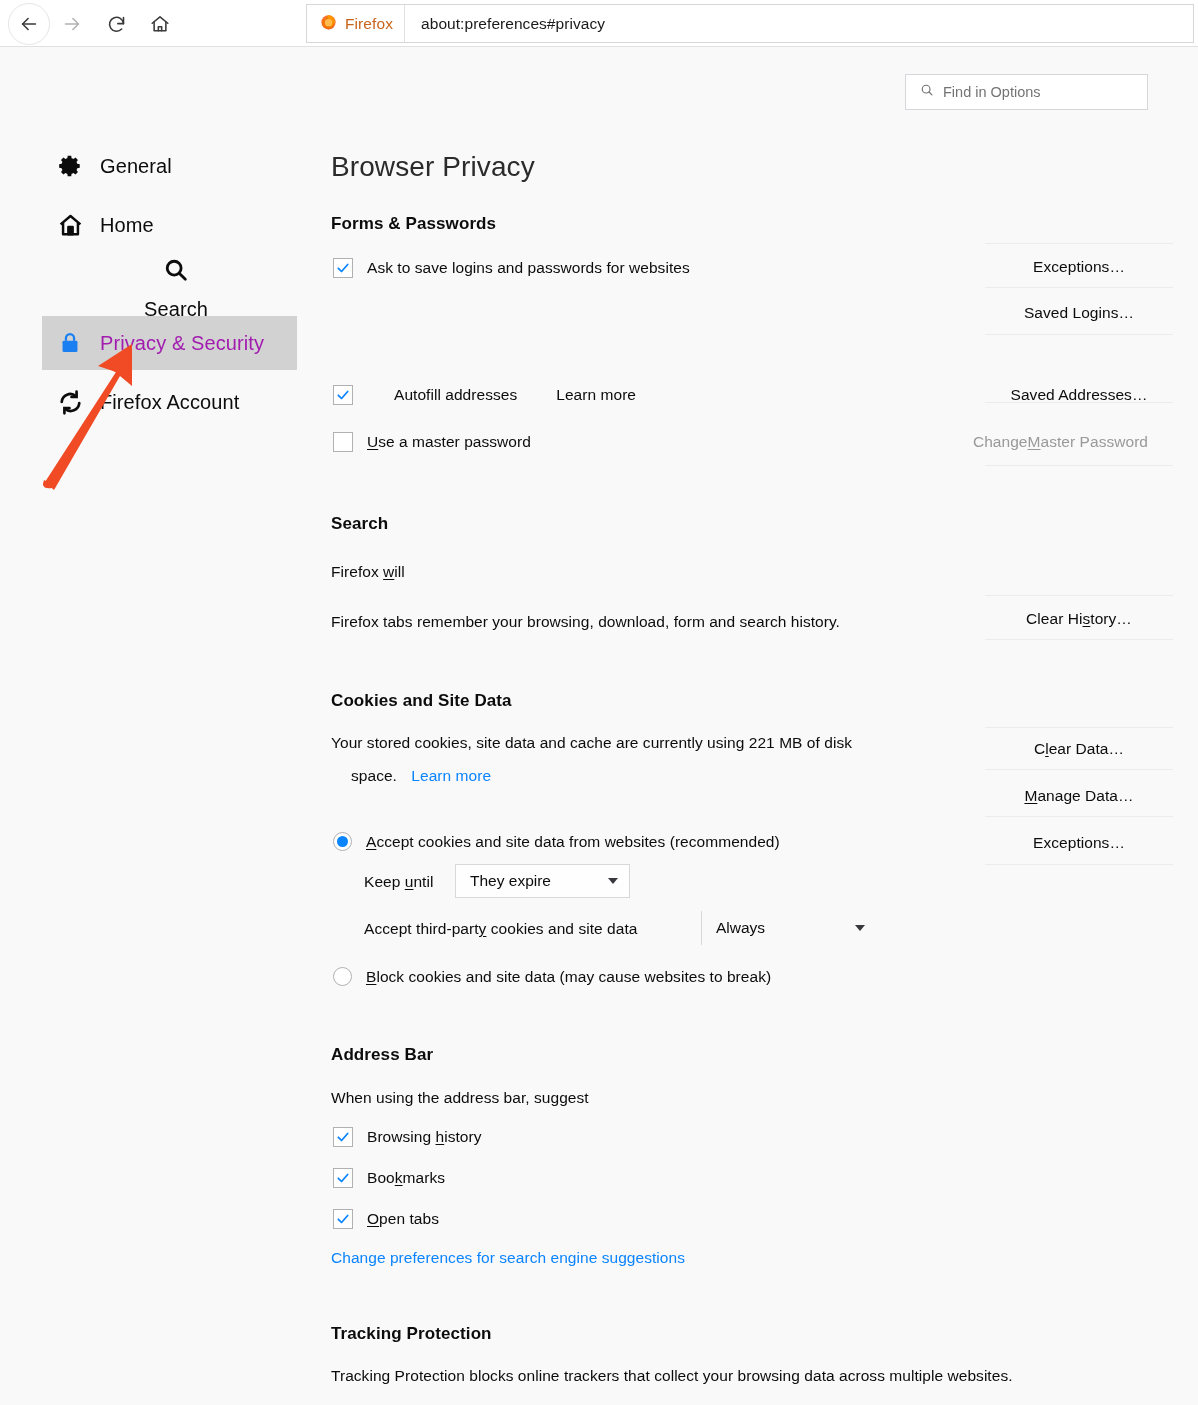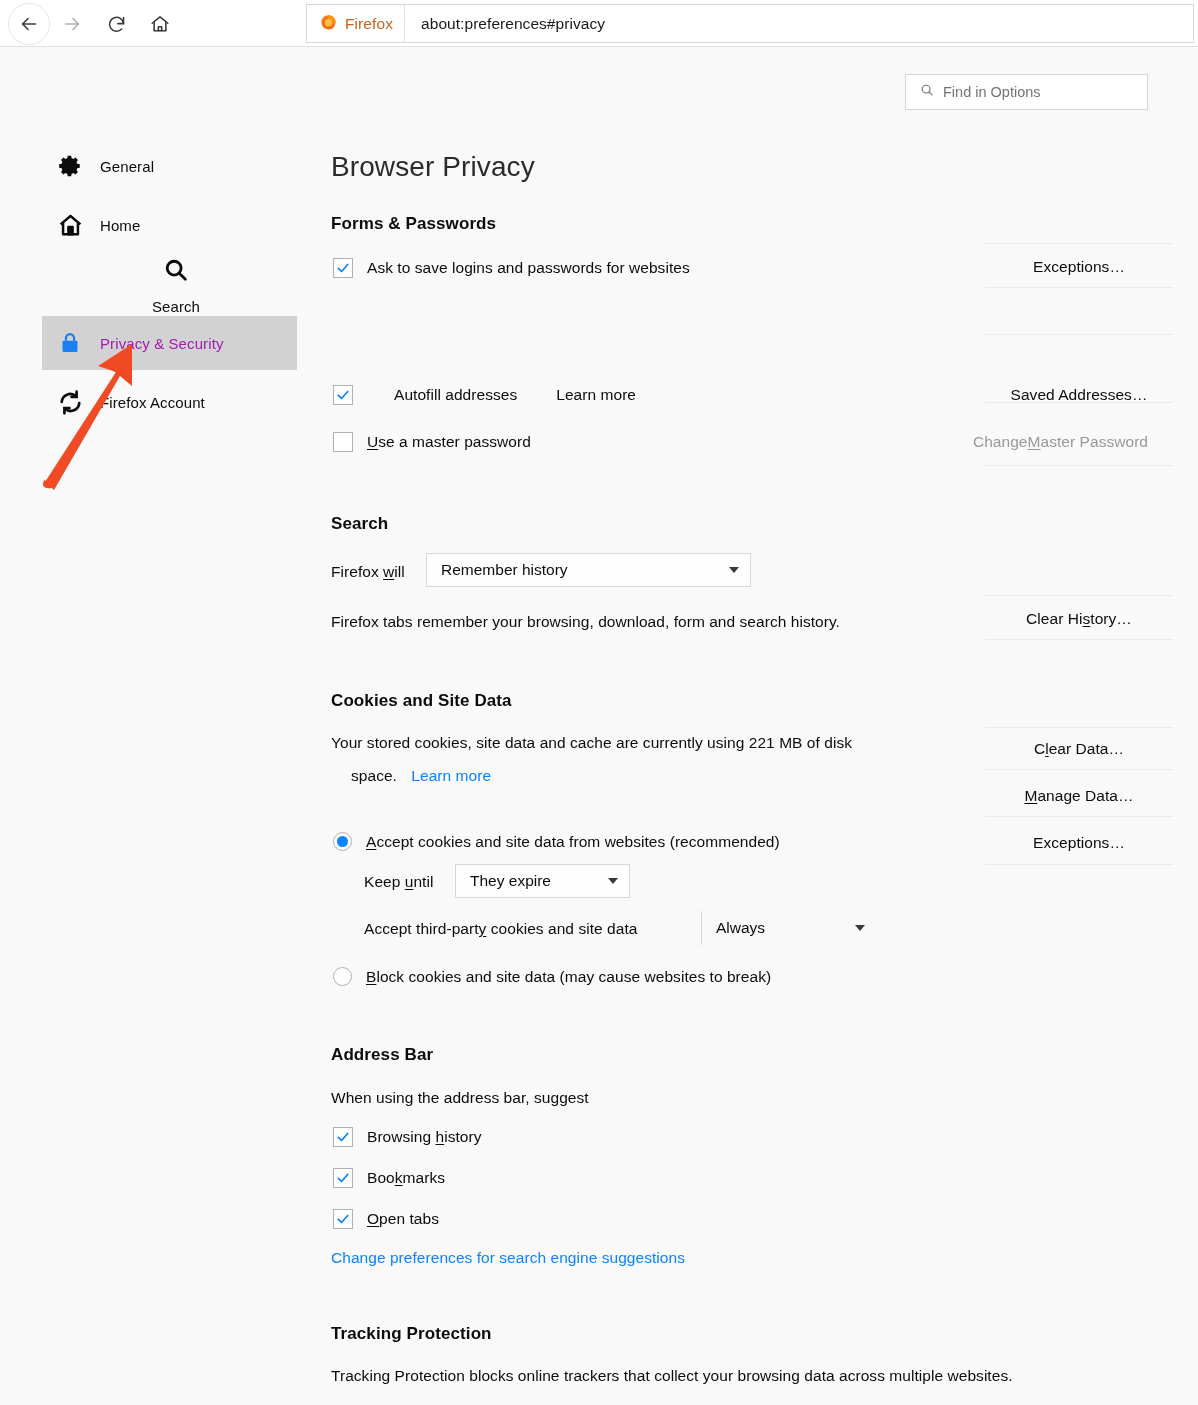--- a/index.html
+++ b/index.html
@@ -57,21 +57,21 @@
 
   
   #sidebar{
     position:absolute; left:0; top:47px; width:306px; height:1358px;
   }
   .side-item{
     position:absolute; left:42px; width:255px; height:54px;
     display:flex; align-items:center; gap:15px; padding-left:13px;
   }
   .side-item .ico{ width:30px; display:flex; justify-content:center; align-items:center; }
-  .side-item .lbl{ font-size:15px; color:#0c0c0d; letter-spacing:.1px; }
+  .side-item .lbl{ font-size:20px; color:#0c0c0d; letter-spacing:.1px; }
   .side-item.active{ background:#d2d2d2; }
   .side-item.active .lbl{ color:#a21caf; }
 
   #support-item{
     position:absolute; left:46px; top:1285px; width:250px; height:40px;
     display:flex; align-items:center; gap:14px;
   }
   #support-item .lbl{ font-size:14.5px; color:#1a1a1a; }
 
   
@@ -269,33 +269,30 @@
   </div>
 
   <div class="cb-row" style="left:27px; top:385px;">
     <span class="cbox"></span>
     <span class="cb-label"><u class="ak">U</u>se a master password</span>
   </div>
 
   <div class="rsep" style="top:196px;"></div>
   <div class="rbtn" style="top:200px;">Exceptions…</div>
   <div class="rsep" style="top:240px;"></div>
+  <div class="rbtn" style="top:246px;">Saved Logins…</div>
   <div class="rsep" style="top:287px;"></div>
 
   <div class="rsep" style="top:355px;"></div>
   <div class="rbtn" style="top:328px;">Saved Addresses…</div>
   <div class="rsep" style="top:418px;"></div>
   <div class="rbtn disabled" style="top:375px;">Change <u class="ak">M</u>aster Password</div>
 
   <div class="sec-head" style="top:467px;">Search</div>
   <div class="body-text" style="top:516px;">Firefox <u class="ak">w</u>ill</div>
-  <div class="sel" style="position:absolute; left:120px; top:506px; width:325px;">
-    <span>Remember history</span>
-    <span class="caret"></span>
-  </div>
   <div class="body-text" style="top:566px;">Firefox tabs remember your browsing, download, form and search history.</div>
 
   <div class="rsep" style="top:548px;"></div>
   <div class="rbtn" style="top:552px;">Clear Hi<u class="ak">s</u>tory…</div>
   <div class="rsep" style="top:592px;"></div>
 
   <div class="sec-head" style="top:644px;">Cookies and Site Data</div>
   <div class="body-text" style="top:687px;">Your stored cookies, site data and cache are currently using 221 MB of disk</div>
   <div class="body-text" style="top:720px;margin-left:20px;">
     <span>space.</span>

